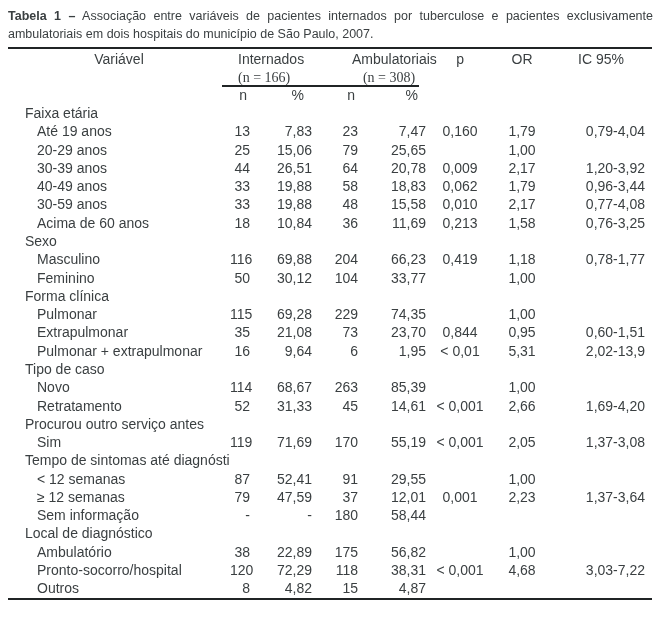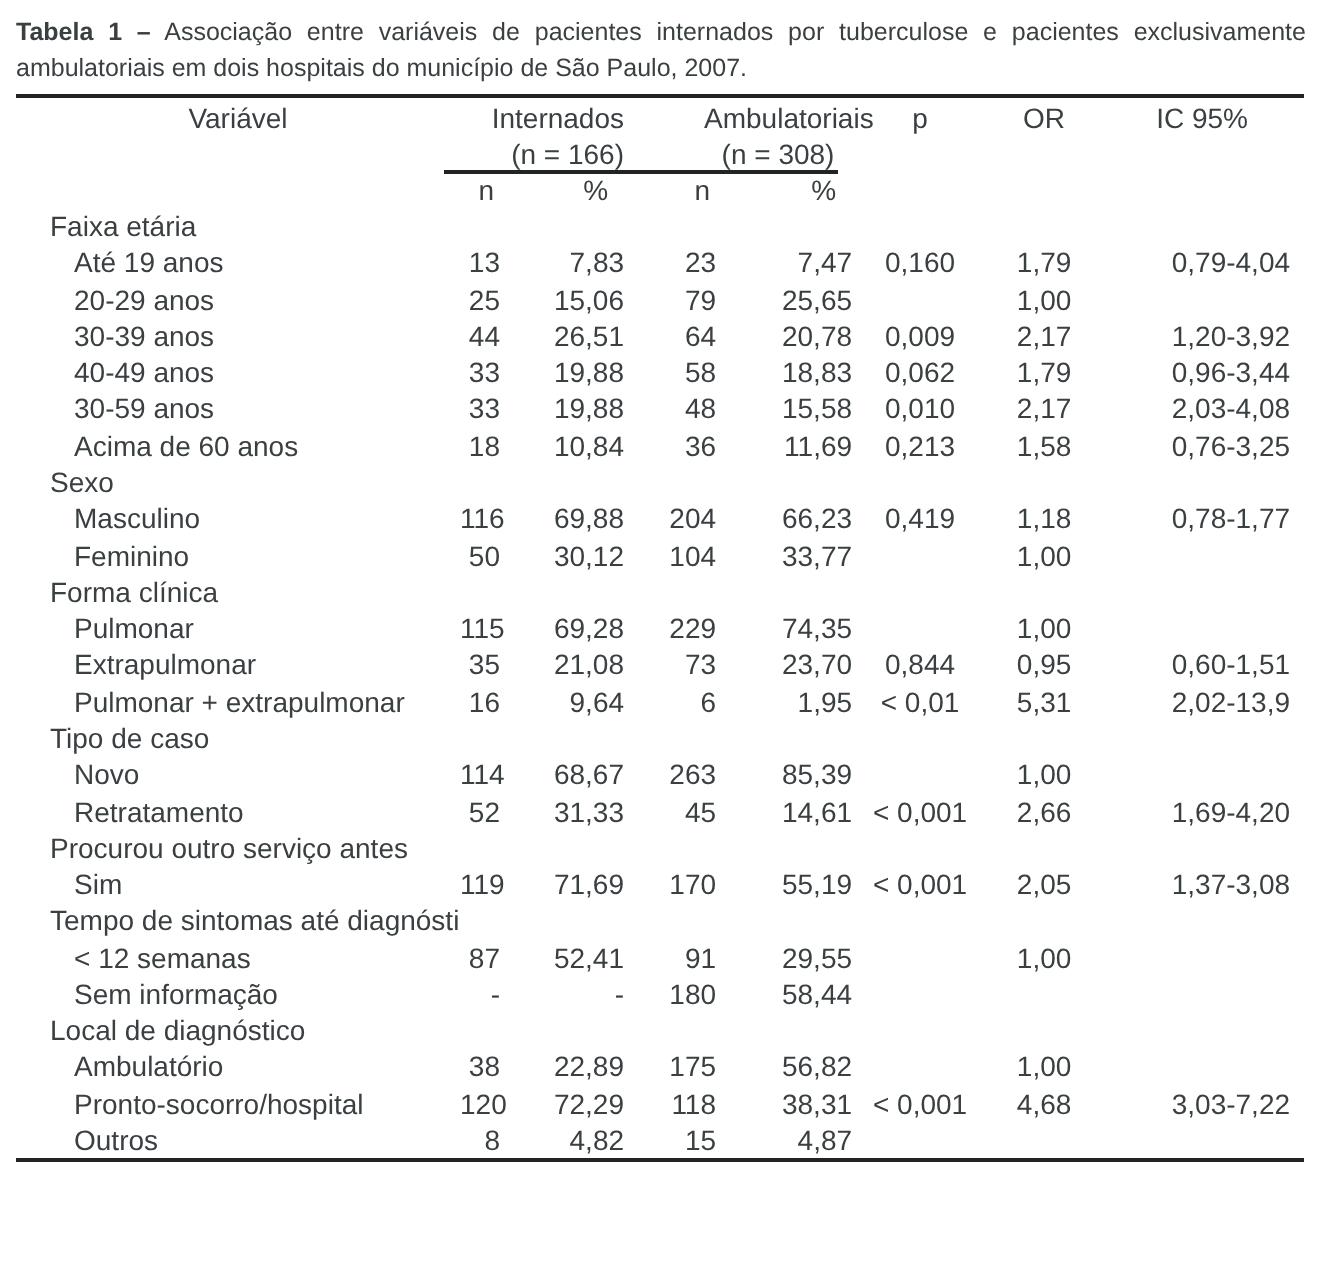--- a/index.html
+++ b/index.html
@@ -35,24 +35,24 @@
   col.c1{width:222px;}
   col.c2{width:20px;}
   col.c3{width:62px;}
   col.c4{width:46px;}
   col.c5{width:68px;}
   col.c6{width:68px;}
   col.c7{width:56px;}
   col.c8{width:102px;}
   th,td{font-weight:normal;white-space:nowrap;padding:0;vertical-align:middle;}
   thead tr.h1 th{height:20px;line-height:20px;}
-  thead tr.h2 th{height:17px;line-height:15px;}
+  thead tr.h2 th{height:17px;line-height:15px;font-family:Liberation Serif, serif;}
   thead tr.h3 th{height:18px;line-height:16px;}
   .h-var{text-align:center;}
-  .h-g1{text-align:right;padding-left:8px;}
+  .h-g1{text-align:left;padding-left:8px;}
   .h-g2{text-align:center;padding-left:40px;}
   .h-p,.h-or,.h-ic{text-align:center;vertical-align:middle;}
   .h-n{text-align:right;padding-right:3px;}
   .h-pct{text-align:right;padding-right:8px;}
   tbody td{height:18.28px;line-height:18.28px;}
   tbody tr.section td.c-label{padding-left:17px;}
   tbody tr.item td.c-label{padding-left:29px;}
   td.c-label{text-align:left;overflow:hidden;}
   td.c-num{text-align:right;}
   td.c-p,td.c-or{text-align:center;}
@@ -161,21 +161,21 @@
     <td class="c-ic">0,96-3,44</td>
   </tr>
         <tr class="item">
     <td class="c-label">30-59 anos</td>
     <td class="c-num">33</td>
     <td class="c-num">19,88</td>
     <td class="c-num">48</td>
     <td class="c-num">15,58</td>
     <td class="c-p">0,010</td>
     <td class="c-or">2,17</td>
-    <td class="c-ic">2,03-4,08</td>
+    <td class="c-ic">0,77-4,08</td>
   </tr>
         <tr class="item">
     <td class="c-label">Acima de 60 anos</td>
     <td class="c-num">18</td>
     <td class="c-num">10,84</td>
     <td class="c-num">36</td>
     <td class="c-num">11,69</td>
     <td class="c-p">0,213</td>
     <td class="c-or">1,58</td>
     <td class="c-ic">0,76-3,25</td>
@@ -314,20 +314,30 @@
     <td class="c-label">&lt; 12 semanas</td>
     <td class="c-num">87</td>
     <td class="c-num">52,41</td>
     <td class="c-num">91</td>
     <td class="c-num">29,55</td>
     <td class="c-p"></td>
     <td class="c-or">1,00</td>
     <td class="c-ic"></td>
   </tr>
         <tr class="item">
+    <td class="c-label">≥ 12 semanas</td>
+    <td class="c-num">79</td>
+    <td class="c-num">47,59</td>
+    <td class="c-num">37</td>
+    <td class="c-num">12,01</td>
+    <td class="c-p">0,001</td>
+    <td class="c-or">2,23</td>
+    <td class="c-ic">1,37-3,64</td>
+  </tr>
+        <tr class="item">
     <td class="c-label">Sem informação</td>
     <td class="c-num">-</td>
     <td class="c-num">-</td>
     <td class="c-num">180</td>
     <td class="c-num">58,44</td>
     <td class="c-p"></td>
     <td class="c-or"></td>
     <td class="c-ic"></td>
   </tr>
         <tr class="section">

